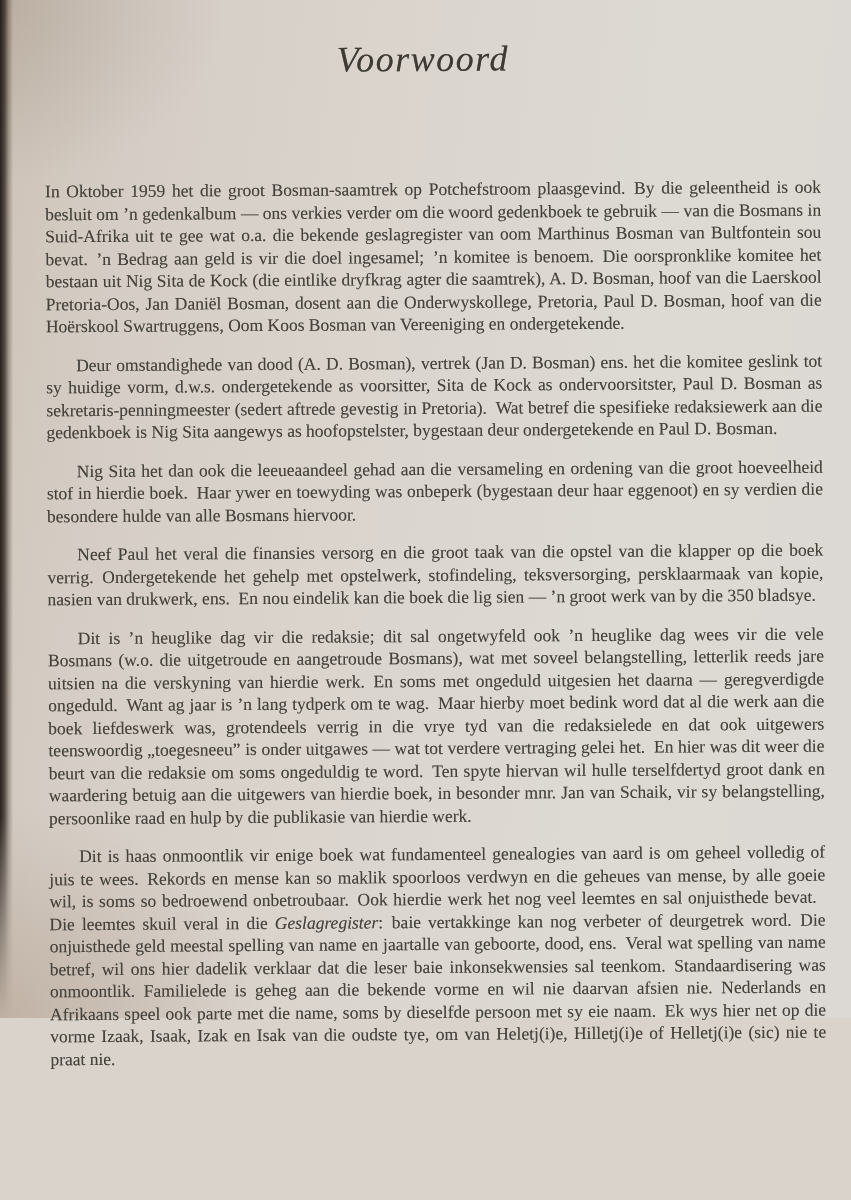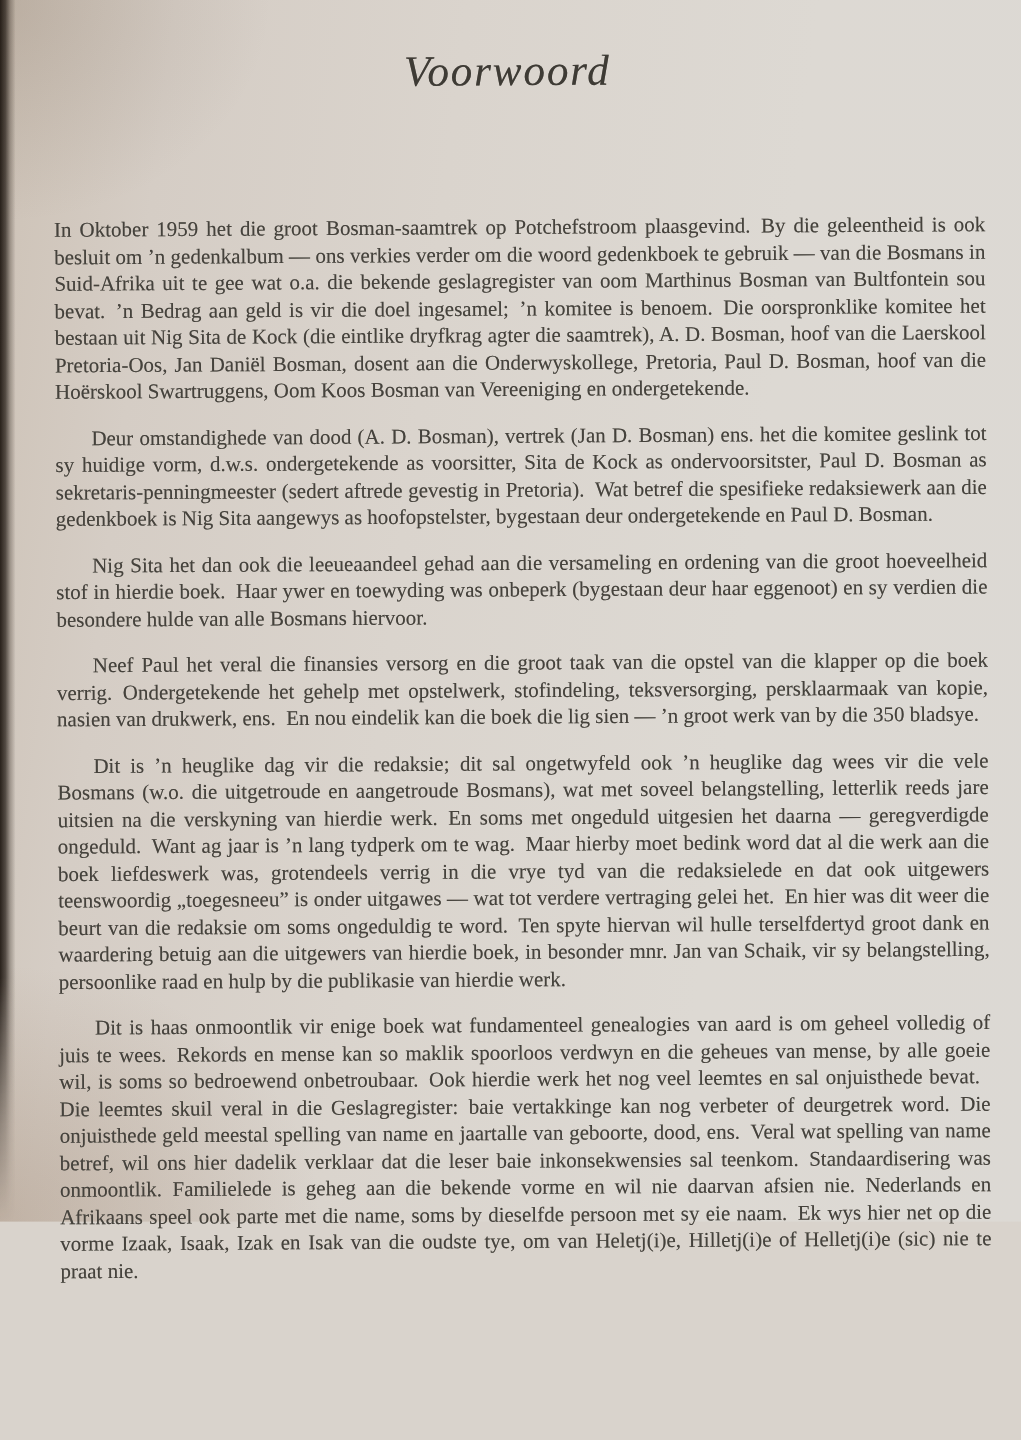--- a/index.html
+++ b/index.html
@@ -57,20 +57,21 @@
     text-shadow: 0 0 0.5px rgba(69,66,60,0.45);
   }
   .para {
     margin: 0 0 16px 0;
     text-indent: 30px;
   }
   .para.no-indent {
     text-indent: 0;
   }
   .italic-term {
+    font-style: italic;
   }
 </style>
 </head>
 <body>
 
 <div class="photo">
   <div class="gutter-shadow"></div>
   <div class="page-content">
     <h1 class="title"><span>Voorwoord</span></h1>
     <div class="body-text">

